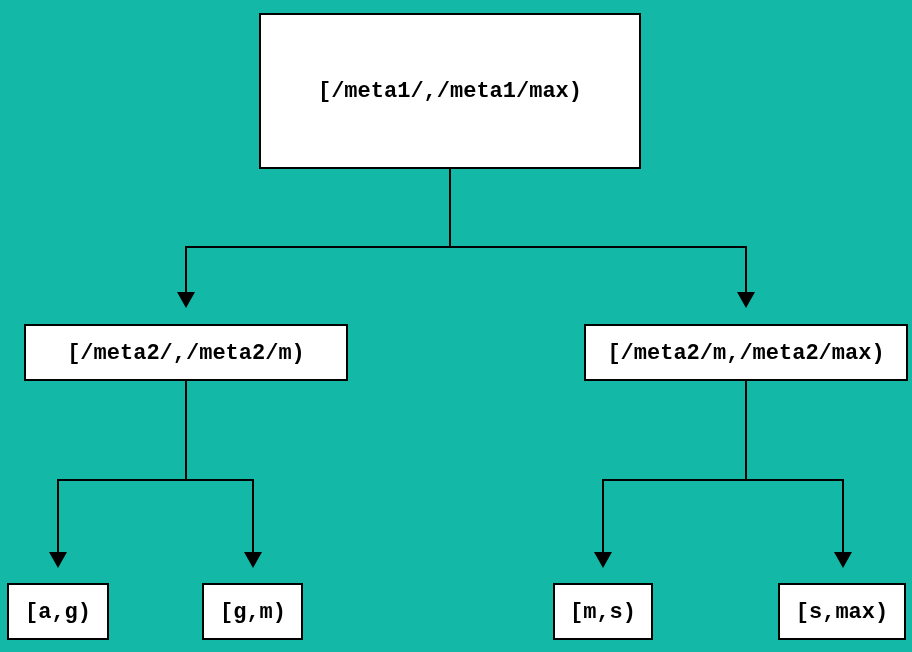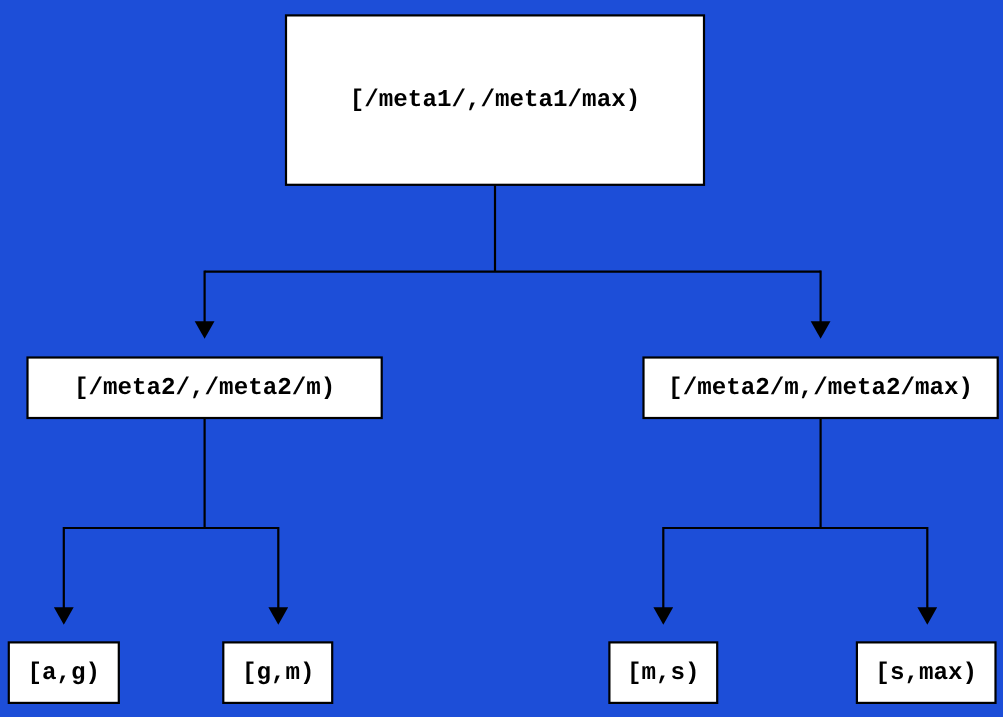--- a/index.html
+++ b/index.html
@@ -4,21 +4,21 @@
 <style>
   html, body {
     margin: 0;
     padding: 0;
     background: #ffffff;
   }
   .canvas {
     position: relative;
     width: 912px;
     height: 652px;
-    background: #1d4ed8;
+    background: #14b8a6;
     overflow: hidden;
   }
   svg { display: block; }
   .node-rect {
     fill: #ffffff;
     stroke: #000000;
     stroke-width: 2px;
   }
   .edge {
     stroke: #000000;

